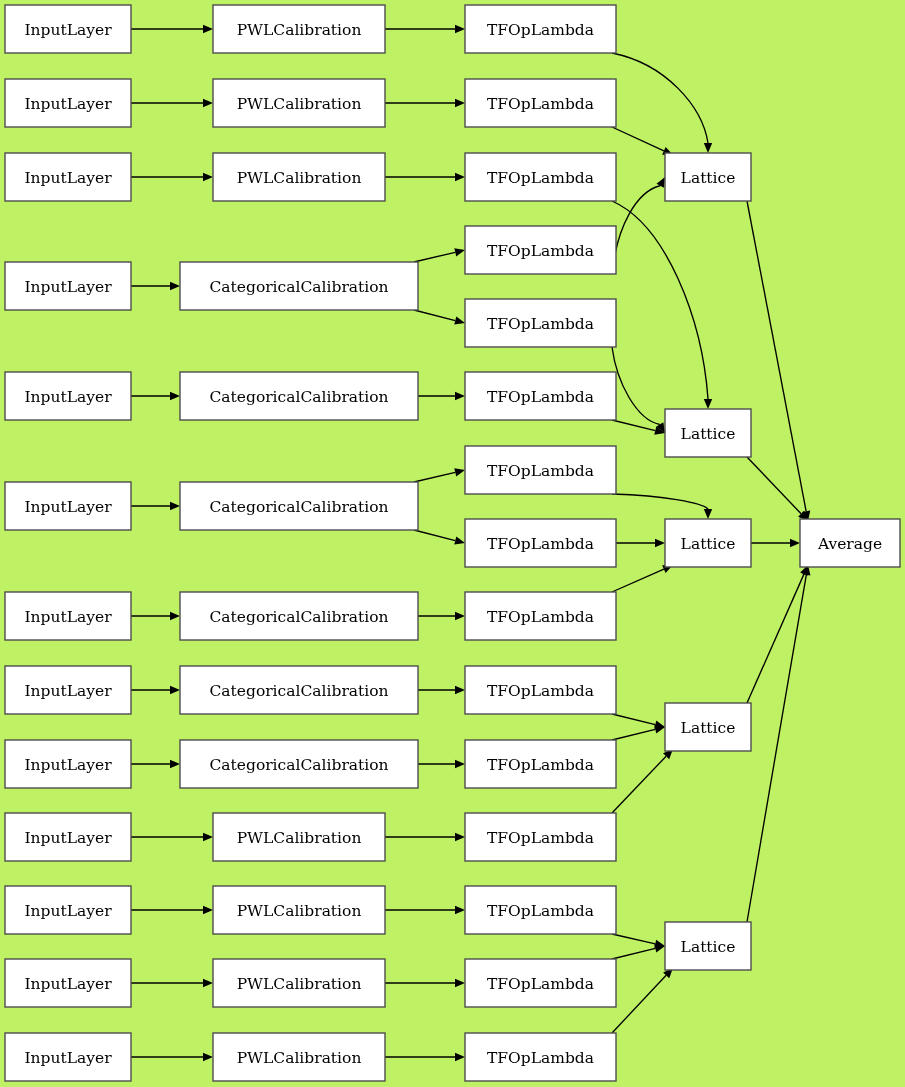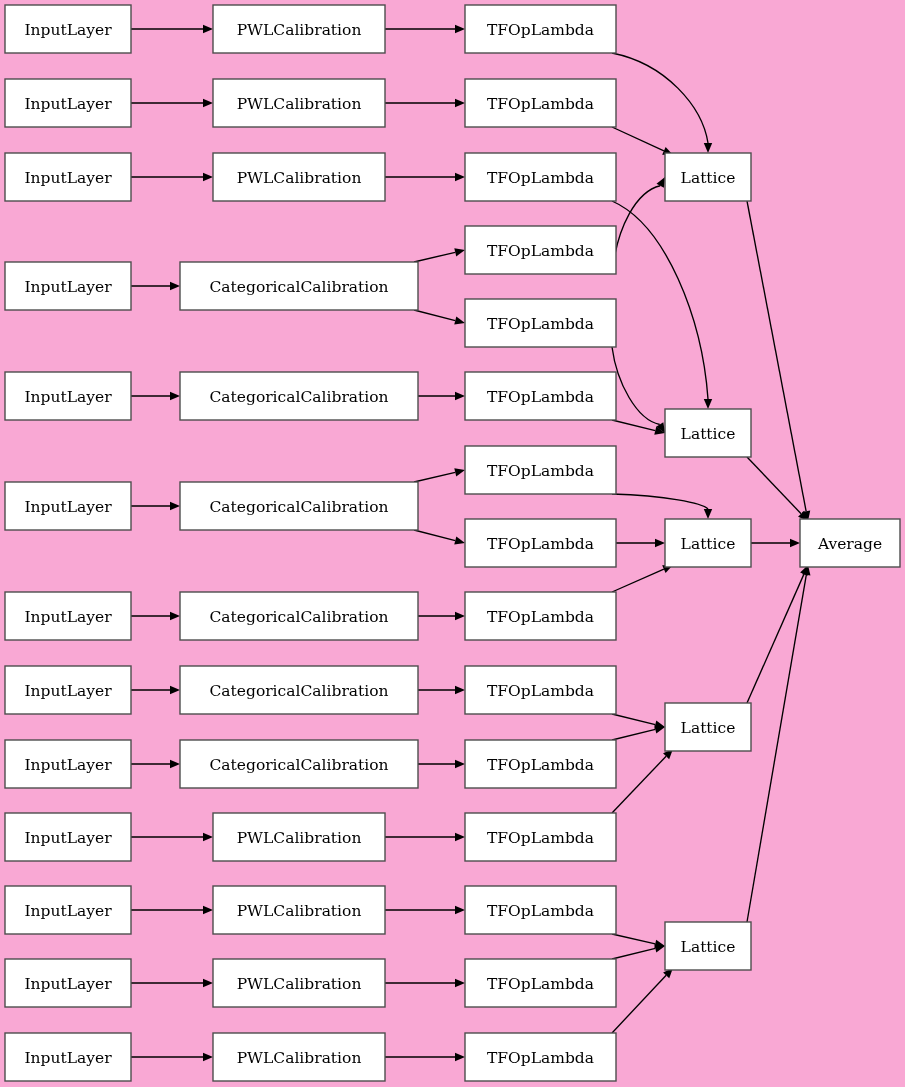--- a/index.html
+++ b/index.html
@@ -1,21 +1,21 @@
 <!DOCTYPE html>
 <html><head>
 <meta charset="utf-8">
 <style>
   html,body{margin:0;padding:0;background:#ffffff;}
   body{
     width:905px;height:1087px;
     font-family:"DejaVu Serif","Liberation Serif",serif;
     overflow:hidden;
   }
-  #graph-root{position:relative;width:905px;height:1087px;background:#f9a8d4;}
+  #graph-root{position:relative;width:905px;height:1087px;background:#bef264;}
   svg#graph{position:absolute;left:0;top:0;width:905px;height:1087px;display:block;}
   .node-rect{fill:#ffffff;stroke:#4d4d4d;stroke-width:1.4;}
   .node-label{
     font-family:"DejaVu Serif","Liberation Serif",serif;
     font-size:15.5px;fill:#000000;
     text-anchor:middle;dominant-baseline:central;
     paint-order:stroke;
   }
   .edge-path{fill:none;stroke:#000000;stroke-width:1.35;}
   .edge-head{fill:#000000;stroke:none;}

